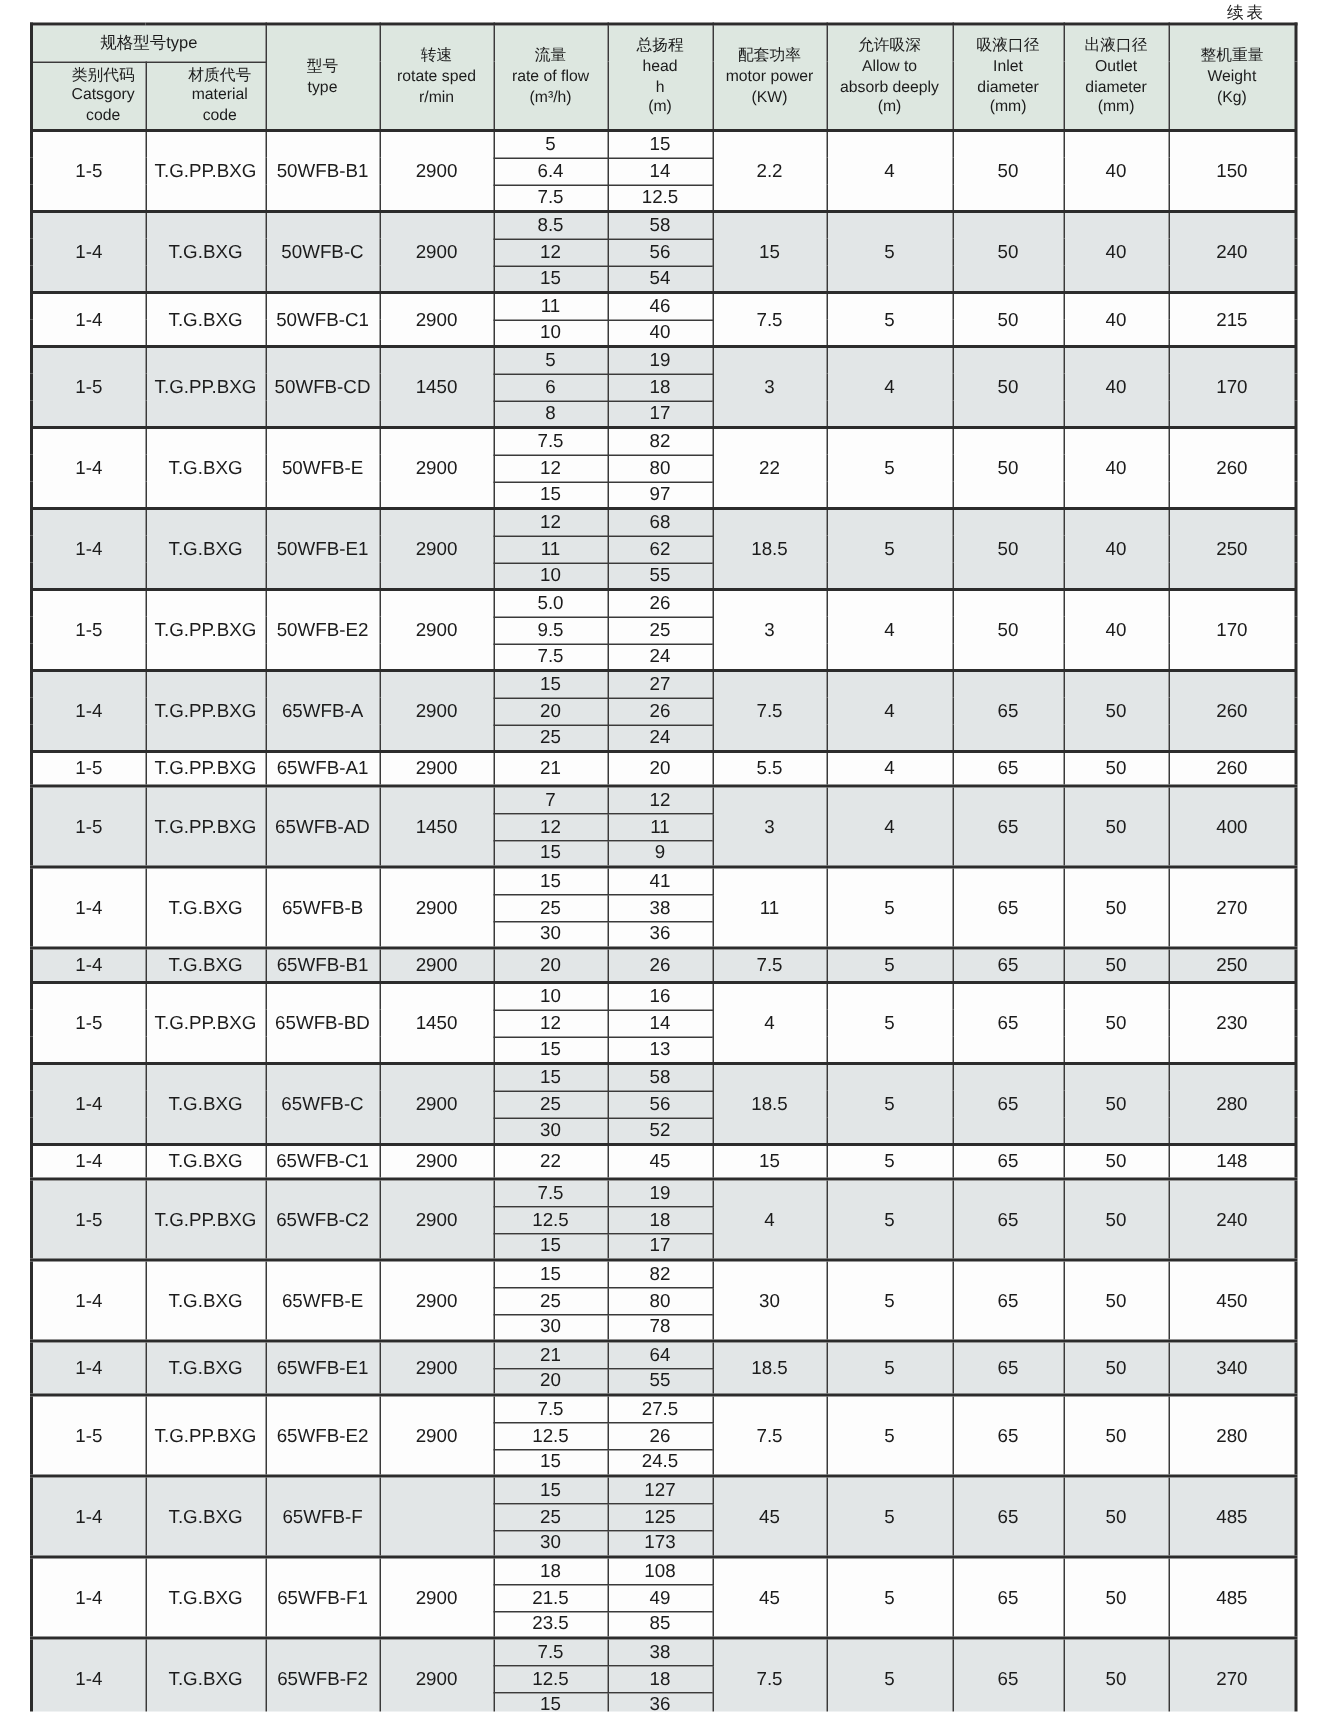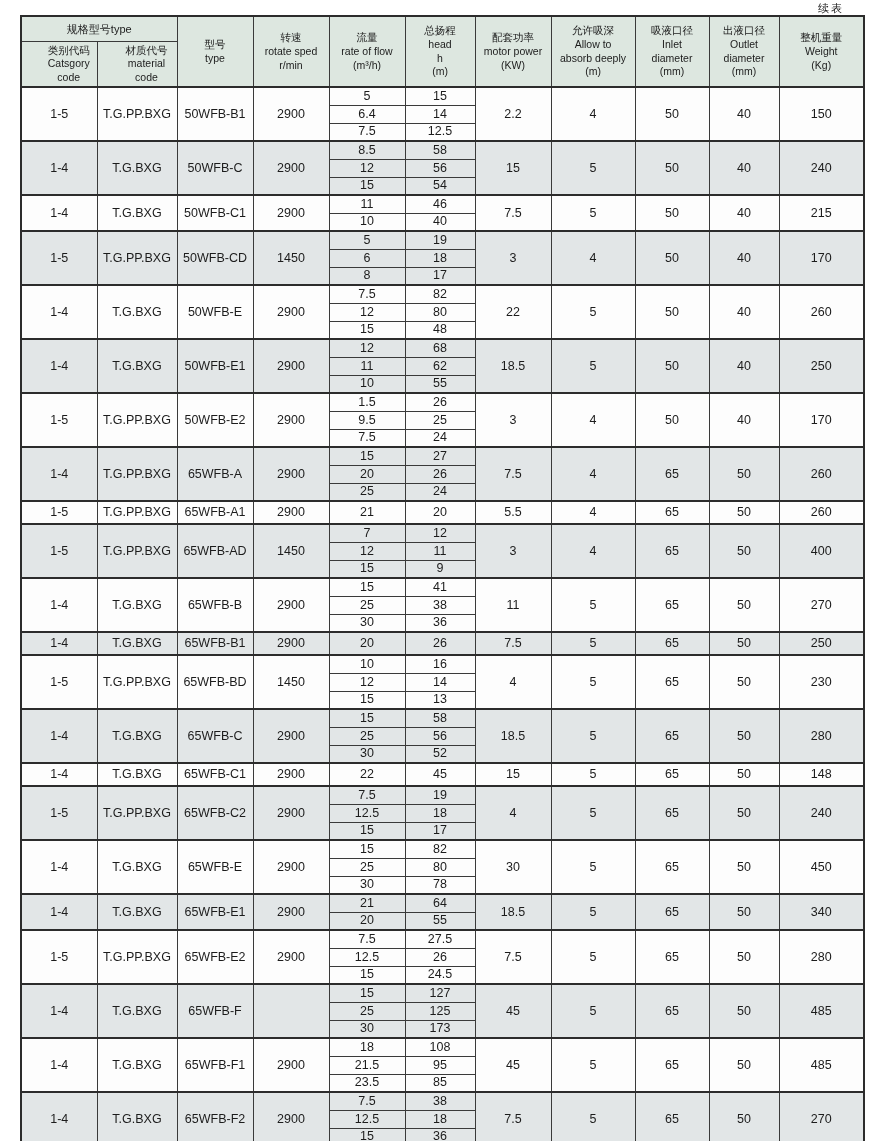--- a/index.html
+++ b/index.html
@@ -201,21 +201,21 @@
         <td rowspan="3">50</td>
         <td rowspan="3">40</td>
         <td rowspan="3">260</td>
       </tr>
       <tr>
         <td>12</td>
         <td>80</td>
       </tr>
       <tr>
         <td>15</td>
-        <td>48</td>
+        <td>97</td>
       </tr>
       <tr class="shaded group-start">
         <td rowspan="3">1-4</td>
         <td rowspan="3">T.G.BXG</td>
         <td rowspan="3">50WFB-E1</td>
         <td rowspan="3">2900</td>
         <td>12</td>
         <td>68</td>
         <td rowspan="3">18.5</td>
         <td rowspan="3">5</td>
@@ -229,21 +229,21 @@
       </tr>
       <tr class="shaded">
         <td>10</td>
         <td>55</td>
       </tr>
       <tr class="group-start">
         <td rowspan="3">1-5</td>
         <td rowspan="3">T.G.PP.BXG</td>
         <td rowspan="3">50WFB-E2</td>
         <td rowspan="3">2900</td>
-        <td>1.5</td>
+        <td>5.0</td>
         <td>26</td>
         <td rowspan="3">3</td>
         <td rowspan="3">4</td>
         <td rowspan="3">50</td>
         <td rowspan="3">40</td>
         <td rowspan="3">170</td>
       </tr>
       <tr>
         <td>9.5</td>
         <td>25</td>
@@ -505,21 +505,21 @@
         <td>18</td>
         <td>108</td>
         <td rowspan="3">45</td>
         <td rowspan="3">5</td>
         <td rowspan="3">65</td>
         <td rowspan="3">50</td>
         <td rowspan="3">485</td>
       </tr>
       <tr>
         <td>21.5</td>
-        <td>95</td>
+        <td>49</td>
       </tr>
       <tr>
         <td>23.5</td>
         <td>85</td>
       </tr>
       <tr class="shaded group-start">
         <td rowspan="3">1-4</td>
         <td rowspan="3">T.G.BXG</td>
         <td rowspan="3">65WFB-F2</td>
         <td rowspan="3">2900</td>

